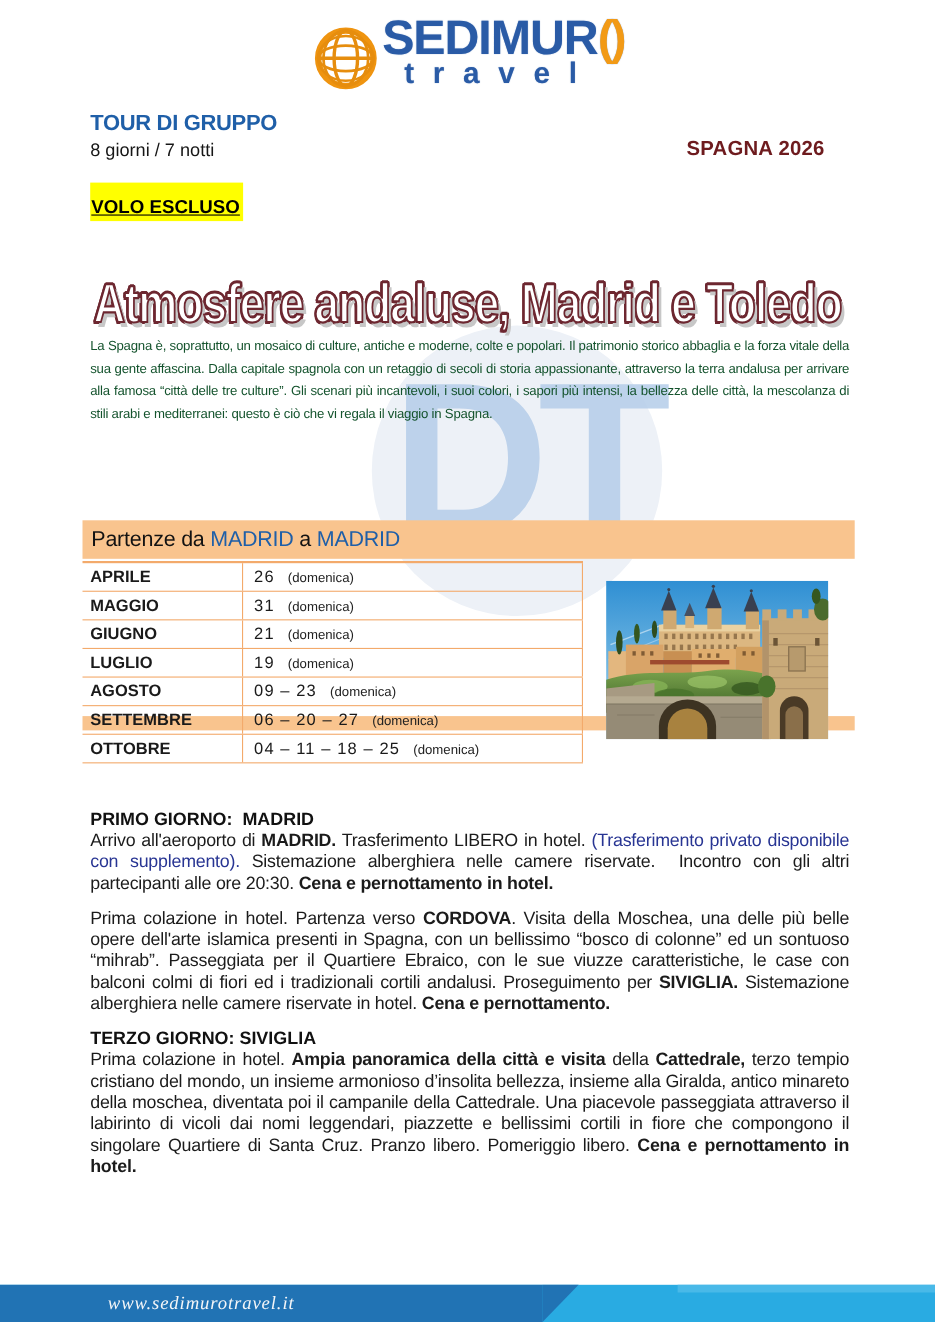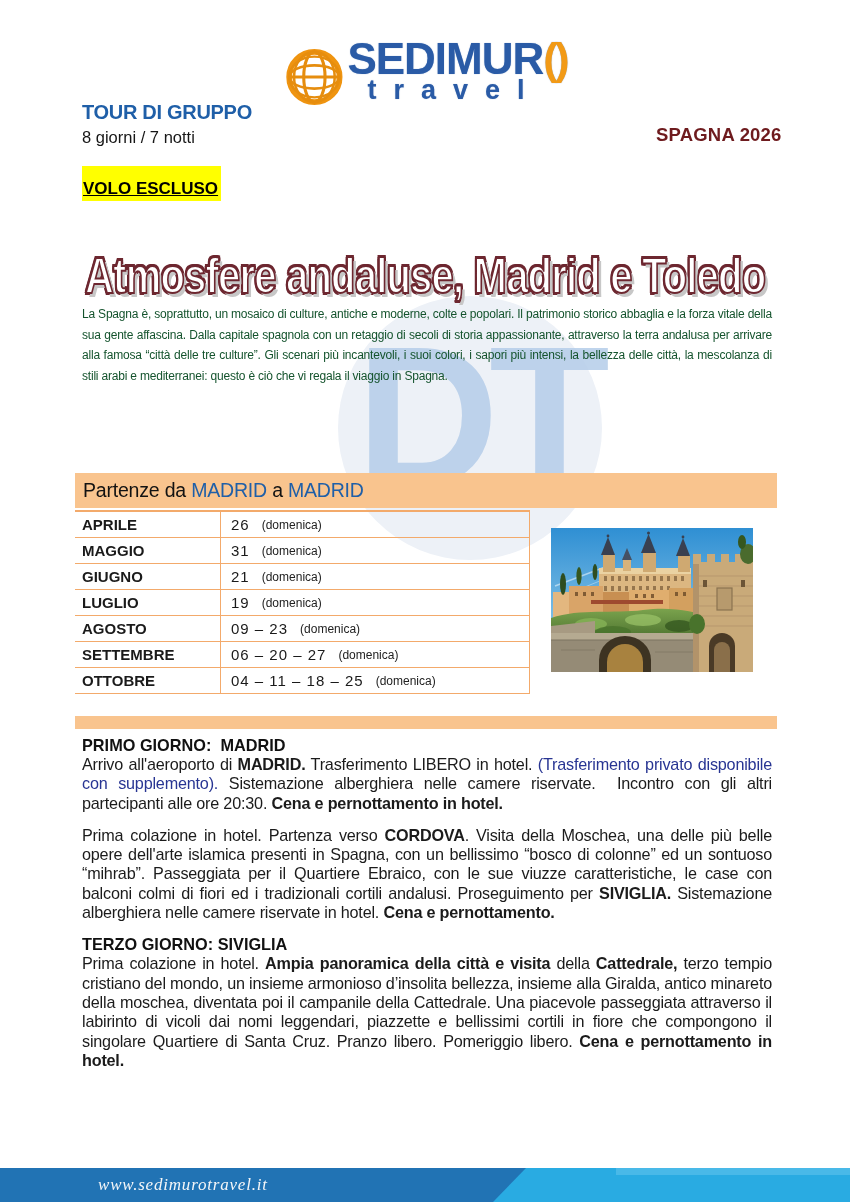--- a/index.html
+++ b/index.html
@@ -7,53 +7,53 @@
         overflow:hidden;font-family:"Liberation Sans",sans-serif;color:#1a1a1a;}
   .layer{position:absolute;z-index:1;}
 
   
   .wm-circle{position:absolute;left:338px;top:296px;width:264px;height:264px;border-radius:50%;
              background:#edf1f7;z-index:0;}
   .wm-dt{position:absolute;left:356px;top:318px;z-index:0;font-size:198px;font-weight:bold;
          line-height:1;letter-spacing:-10px;color:#b5cde9;opacity:.85;}
 
   
-  .logo{position:absolute;left:50%;top:38px;transform:translateX(-50%);display:flex;
+  .logo{position:absolute;left:50%;top:14px;transform:translateX(-50%);display:flex;
         align-items:flex-start;z-index:1;justify-content:flex-end;}
   .logo-globe{margin-top:8px;}
   .logo-col{margin-left:2px;}
   .brand{font-size:44px;font-weight:bold;line-height:.95;color:#2a5ba6;letter-spacing:-1px;
          text-shadow:0 0 1px rgba(42,91,166,.55);}
   .brand .parens{color:#f29a16;letter-spacing:-3px;}
   .travel{font-size:27px;font-weight:bold;color:#2a5ba6;letter-spacing:17px;margin-top:-3px;
           margin-left:20px;line-height:1;text-shadow:0 0 1px rgba(42,91,166,.5);}
 
   .tour-type{left:82px;top:101px;font-size:20px;font-weight:bold;color:#1f5fa8;letter-spacing:-0.3px;}
   .duration{left:82px;top:128px;font-size:16.5px;color:#161616;}
-  .destination{left:624px;top:124px;font-size:18.5px;font-weight:bold;color:#6e1b1e;letter-spacing:0.2px;margin-left:32px;}
+  .destination{left:624px;top:124px;font-size:18.5px;font-weight:bold;color:#6e1b1e;letter-spacing:0.2px;}
   .flight-note{left:82px;top:166px;font-size:17px;font-weight:bold;color:#000;background:#ffff00;
                text-decoration:underline;padding:13px 3px 2px 1px;}
 
   
   .title-wrap{left:0;top:247px;width:732px;text-align:center;}
   .title{display:inline-block;transform:scaleX(.80);transform-origin:center;white-space:nowrap;
          font-size:50px;font-weight:bold;letter-spacing:-1px;color:#ffffff;
          -webkit-text-stroke:2px #6d2730;
          text-shadow:4px 4px 0 #c7c7c7,
            -1.6px -1.6px 0 #6d2730,1.6px -1.6px 0 #6d2730,-1.6px 1.6px 0 #6d2730,1.6px 1.6px 0 #6d2730,
            0 -1.8px 0 #6d2730,0 1.8px 0 #6d2730,-1.8px 0 0 #6d2730,1.8px 0 0 #6d2730;}
 
   .intro{left:82px;top:304px;width:690px;font-size:12px;line-height:20.6px;text-align:justify;
          letter-spacing:-0.2px;color:#14532d;white-space:pre-wrap;}
 
   
   .departures{left:75px;top:473px;width:702px;}
   .dep-header{height:35px;line-height:35px;background:#f9c48e;font-size:19.5px;font-weight:normal;
               color:#121212;padding-left:8px;letter-spacing:-0.2px;}
-  .dep-body{position:relative;height:208px;}
+  .dep-body{position:relative;height:143px;}
   .dep-table{position:absolute;left:0;top:2px;width:455px;border-top:2px solid #f3aa6b;
              border-collapse:collapse;}
   .dep-row{height:25px;border-bottom:1.5px solid #f3aa6b;display:flex;align-items:center;}
   .cell-month{width:138px;font-size:15px;font-weight:bold;padding-left:7px;
               border-right:1.5px solid #f3aa6b;align-self:stretch;display:flex;align-items:center;}
   .cell-dates{flex:1;font-size:15px;padding-left:10px;letter-spacing:1px;align-self:stretch;
               display:flex;align-items:center;border-right:1.5px solid #f3aa6b;}
   .date-note{font-size:12px;letter-spacing:0;margin-left:12px;color:#222;}
   .dep-photo{position:absolute;left:476px;top:20px;width:202px;height:144px;display:block;}
   .dep-bottom-bar{height:13px;background:#f9c48e;margin-top:0;}

